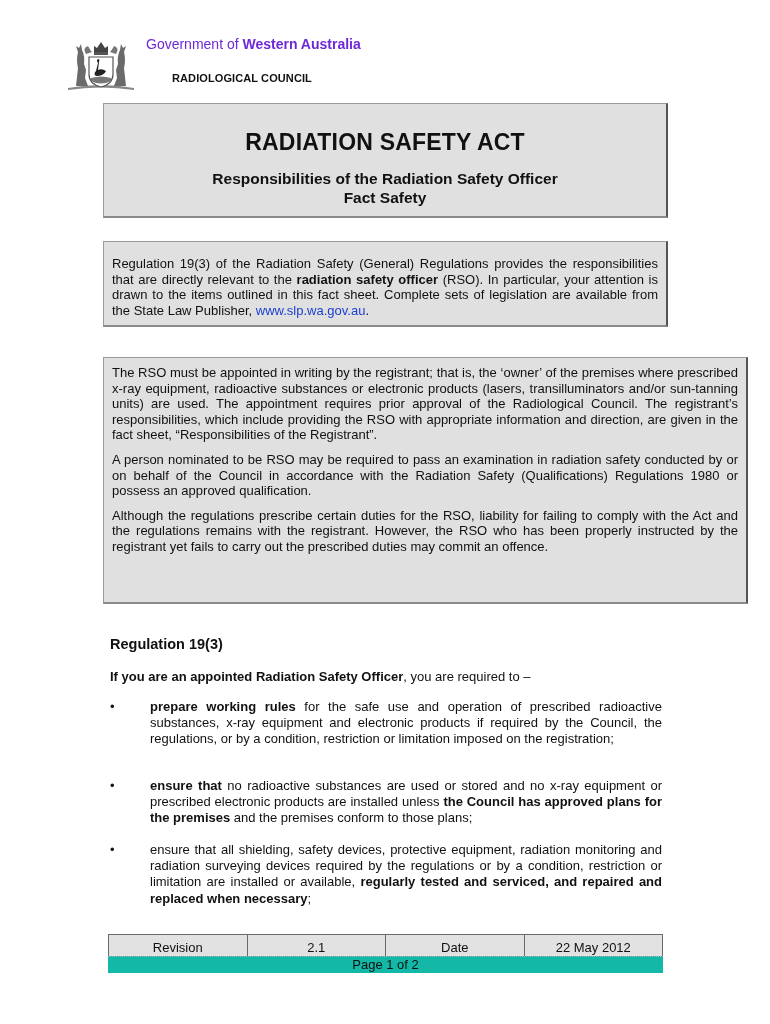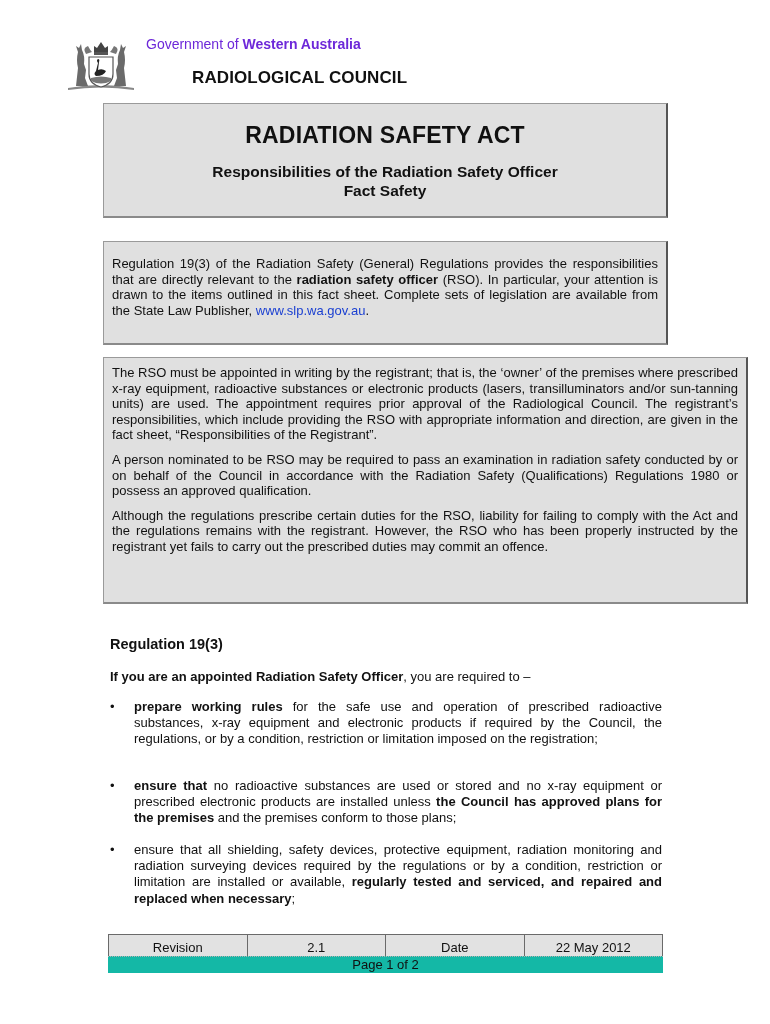--- a/index.html
+++ b/index.html
@@ -3,42 +3,42 @@
   <meta charset="utf-8">
   <style>
     html, body { margin: 0; padding: 0; }
     body {
       width: 770px; height: 1024px; background: #ffffff; position: relative; overflow: hidden;
       font-family: "Liberation Sans", "DejaVu Sans", sans-serif; color: #111;
     }
     .abs { position: absolute; }
     .logo { left: 66px; top: 38px; width: 70px; height: 54px; }
     .org-line1 { left: 146px; top: 36px; font-size: 14px; line-height: 17px; color: #6d28d9; }
-    .org-line2 { left: 148px; top: 70px; font-size: 17px; line-height: 16px; font-weight: bold; color: #111; letter-spacing: 0.1px; padding-left: 44px; }
+    .org-line2 { left: 128px; top: 70px; font-size: 11px; line-height: 16px; font-weight: bold; color: #111; letter-spacing: 0.1px; padding-left: 44px; }
     .box {
       position: absolute; background: #e0e0e0;
       border-top: 1px solid #9a9a9a; border-left: 1px solid #9a9a9a;
       border-right: 2px solid #555; border-bottom: 2px solid #8a8a8a;
       box-sizing: border-box;
     }
     .title-box { left: 103px; top: 103px; width: 565px; height: 115px; text-align: center; }
-    .title-box .t1 { margin-top: 17px; font-size: 23px; font-weight: bold; line-height: 28px; letter-spacing: 0.2px; }
+    .title-box .t1 { margin-top: 24px; font-size: 23px; font-weight: bold; line-height: 28px; letter-spacing: 0.2px; }
     .title-box .t2 { margin-top: 13px; font-size: 15.5px; font-weight: bold; line-height: 19px; }
     .title-box .t3 { font-size: 15.5px; font-weight: bold; line-height: 19px; }
-    .intro-box { left: 103px; top: 241px; width: 565px; height: 104px; padding: 14px 8px 0 8px; }
+    .intro-box { left: 103px; top: 241px; width: 565px; height: 86px; padding: 14px 8px 0 8px; }
     .rso-box { left: 103px; top: 357px; width: 645px; height: 247px; padding: 7px 8px 0 8px; }
     .para { font-size: 13px; line-height: 15.6px; text-align: justify; text-align-last: left; margin: 0; }
     .para + .para { margin-top: 9px; }
     .para b { font-weight: bold; }
     .link { color: #1a3fd1; }
     .reg-heading { left: 110px; top: 636px; font-size: 14.5px; font-weight: bold; line-height: 17px; }
     .reg-intro { left: 110px; top: 669px; font-size: 13px; line-height: 16px; }
     .bullet { position: absolute; left: 110px; width: 552px; }
     .bullet .dot { position: absolute; left: 0; top: 0; font-size: 13px; line-height: 16.2px; }
-    .bullet .txt { margin-left: 24px; font-size: 13px; line-height: 16.2px; text-align: justify; text-align-last: left; }
+    .bullet .txt { margin-left: 40px; font-size: 13px; line-height: 16.2px; text-align: justify; text-align-last: left; }
     .b1 { top: 699px; }
     .b2 { top: 778px; }
     .b3 { top: 842px; }
     .footer-table {
       position: absolute; left: 108px; top: 934px; width: 555px; height: 28px;
       border-collapse: collapse; background: #e2e2e2; font-size: 13px;
     }
     .footer-table td {
       border: 1px solid #6a6a6a; text-align: center; padding: 0; line-height: 16px; width: 25%;
     }

